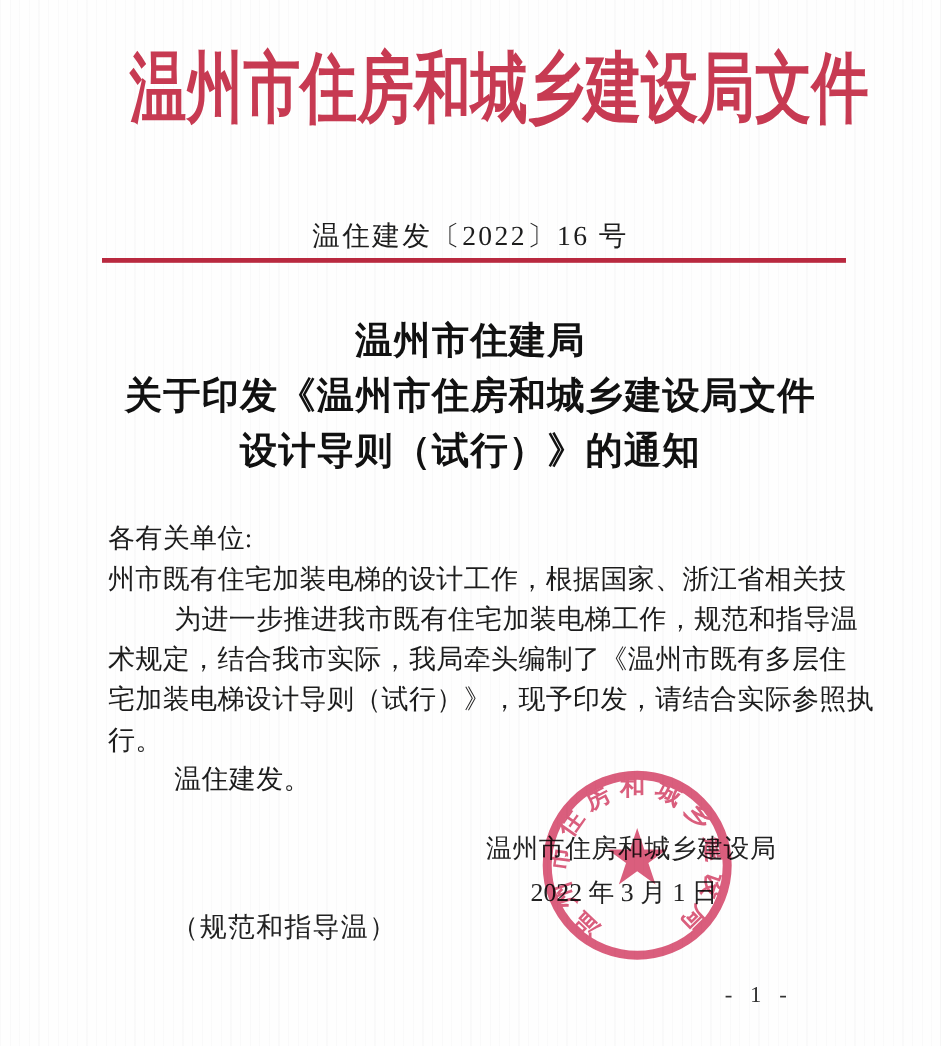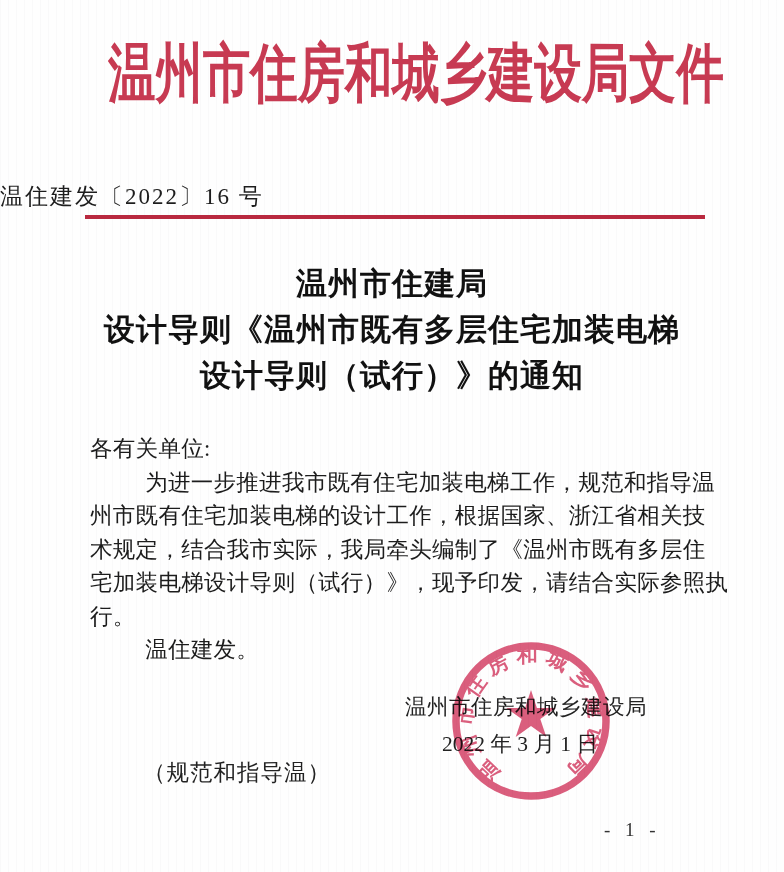--- a/index.html
+++ b/index.html
@@ -31,20 +31,21 @@
     white-space:nowrap;
   }
   .header-title .squeeze{
     display:inline-block;
     transform:scaleX(0.74);
     transform-origin:center;
     letter-spacing:0px;
   }
   .doc-number{
     position:absolute;top:181px;left:0;width:100%;
+    text-align:center;
     font-size:23px;
     letter-spacing:2px;
     color:#1d1d1d;
   }
   .red-divider{
     position:absolute;top:215px;left:85px;width:620px;height:4px;
     background:var(--divider-red);
   }
   .doc-title{
     position:absolute;top:261px;left:0;width:100%;
@@ -102,28 +103,28 @@
   <div class="header-title">
     <span class="squeeze">温州市住房和城乡建设局文件</span>
   </div>
 
   <div class="doc-number">温住建发〔2022〕16 号</div>
 
   <div class="red-divider"></div>
 
   <div class="doc-title">
     <div>温州市住建局</div>
-    <div>设计导则《温州市既有多层住宅加装电梯</div>
+    <div>关于印发《温州市住房和城乡建设局文件</div>
     <div>设计导则（试行）》的通知</div>
   </div>
 
   <div class="body-block">
     <div class="body-line">各有关单位:</div>
+    <div class="body-line">州市既有住宅加装电梯的设计工作，根据国家、浙江省相关技</div>
     <div class="body-line indent">为进一步推进我市既有住宅加装电梯工作，规范和指导温</div>
-    <div class="body-line">州市既有住宅加装电梯的设计工作，根据国家、浙江省相关技</div>
     <div class="body-line">术规定，结合我市实际，我局牵头编制了《温州市既有多层住</div>
     <div class="body-line">宅加装电梯设计导则（试行）》，现予印发，请结合实际参照执</div>
     <div class="body-line">行。</div>
     <div class="body-line indent">温住建发。</div>
   </div>
 
   <div class="signature-name">温州市住房和城乡建设局</div>
   <div class="signature-date">2022 年 3 月 1 日</div>
 
   <svg class="seal" viewBox="0 0 170 170" xmlns="http://www.w3.org/2000/svg">

